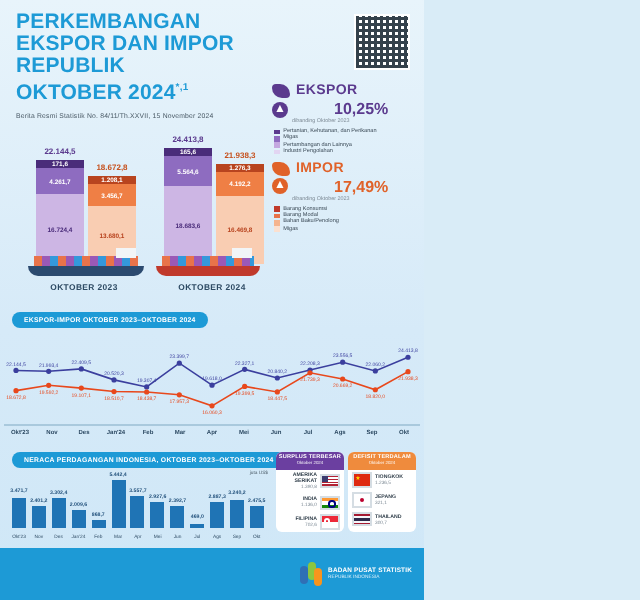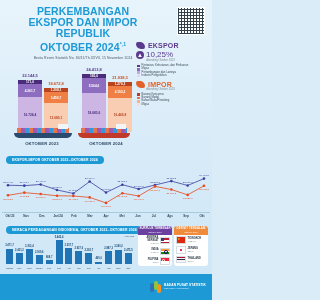--- a/index.html
+++ b/index.html
@@ -5,21 +5,21 @@
   html,body{margin:0;padding:0;}
   body{
     width:212px;height:300px;overflow:hidden;
     background:#d9ecf7;
     font-family:"Liberation Sans",sans-serif;
     position:relative;
   }
   .page{position:absolute;inset:0;background:linear-gradient(#e8f4fb 0%,#d6eaf8 55%,#cfe7f7 100%);}
 
   
-  .hdr{position:absolute;left:8px;top:6px;width:150px;text-align:center;}
+  .hdr{position:absolute;left:8px;top:6px;width:150px;}
   .hdr h1{
     margin:0;color:#1d9ad6;font-weight:bold;font-size:10.5px;line-height:11px;
     letter-spacing:.1px;
   }
   .hdr h1 .sup{font-size:5px;vertical-align:super;}
   .hdr .brs{margin-top:3px;color:#4a5a66;font-size:3.4px;line-height:4px;letter-spacing:.1px;}
 
   .qr{position:absolute;right:7px;top:7px;width:26px;height:26px;background:#fff;padding:1px;}
   .qr i{display:block;width:100%;height:100%;
     background-image:
@@ -56,21 +56,21 @@
   .stat .row1{display:flex;align-items:center;gap:3px;}
   .stat .ic{width:9px;height:7px;border-radius:2px 5px 2px 5px;}
   .stat .ic.e{background:#5b3a8e;}
   .stat .ic.i{background:#e06229;}
   .stat .nm{font-size:7px;font-weight:bold;letter-spacing:.2px;}
   .nm.e{color:#5b3a8e;} .nm.i{color:#e06229;}
   .stat .row2{display:flex;align-items:center;gap:2px;margin-top:1px;}
   .badge{width:8px;height:8px;border-radius:50%;color:#fff;font-size:6px;
          display:flex;align-items:center;justify-content:center;font-weight:bold;}
   .badge.e{background:#5b3a8e;} .badge.i{background:#e06229;}
-  .pct{font-size:8px;font-weight:normal;}
+  .pct{font-size:8px;font-weight:bold;margin-left:21px;}
   .pct.e{color:#5b3a8e;} .pct.i{color:#e06229;}
   .sub{font-size:2.7px;color:#7d8a95;margin-left:10px;line-height:3px;}
   .bullets{margin:2px 0 0 1px;}
   .bl{display:flex;align-items:flex-start;gap:2px;font-size:2.8px;color:#3b4a57;line-height:3.4px;}
   .dot{width:2.6px;height:2.6px;margin-top:.5px;flex:none;}
   .dot.p1{background:#5b3a8e;} .dot.p2{background:#8e6cc0;}
   .dot.p3{background:#c4a8e0;} .dot.p4{background:#e2d5f2;}
   .dot.o1{background:#c0392b;} .dot.o2{background:#e8734a;}
   .dot.o3{background:#f5b48e;} .dot.o4{background:#fbe0d0;}
 
@@ -239,20 +239,24 @@
             <i class="dot p4"></i>
             <span>Industri Pengolahan</span>
           </div>
       </div>
     </div>
 
     <div class="stat" style="margin-top:3px">
       <div class="row1">
         <span class="ic i"></span>
         <span class="nm i">IMPOR</span>
+      </div>
+      <div class="row2">
+        <span class="badge i">▲</span>
+        <span class="pct i">17,49%</span>
       </div>
       <div class="sub">dibanding Oktober 2023</div>
       <div class="bullets">
         <div class="bl">
             <i class="dot o1"></i>
             <span>Barang Konsumsi</span>
           </div>
         <div class="bl">
             <i class="dot o2"></i>
             <span>Barang Modal</span>

